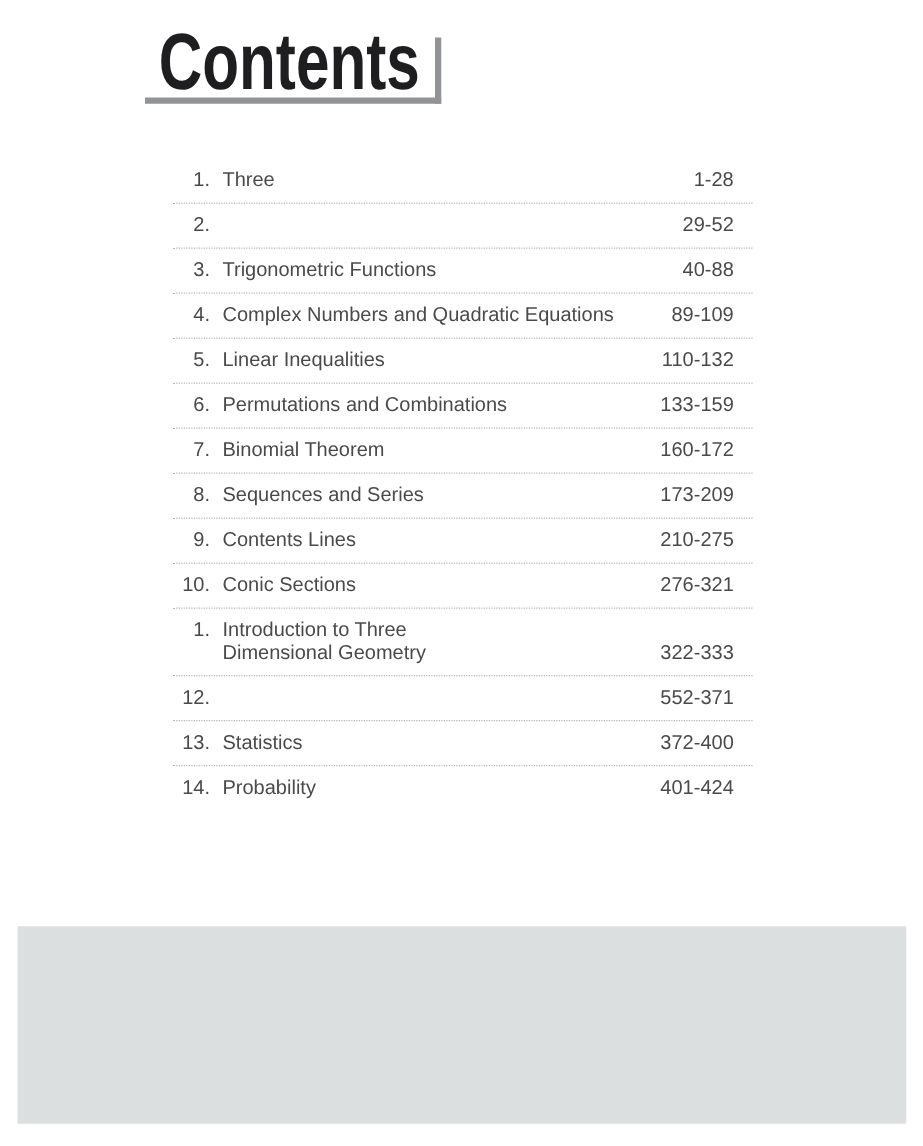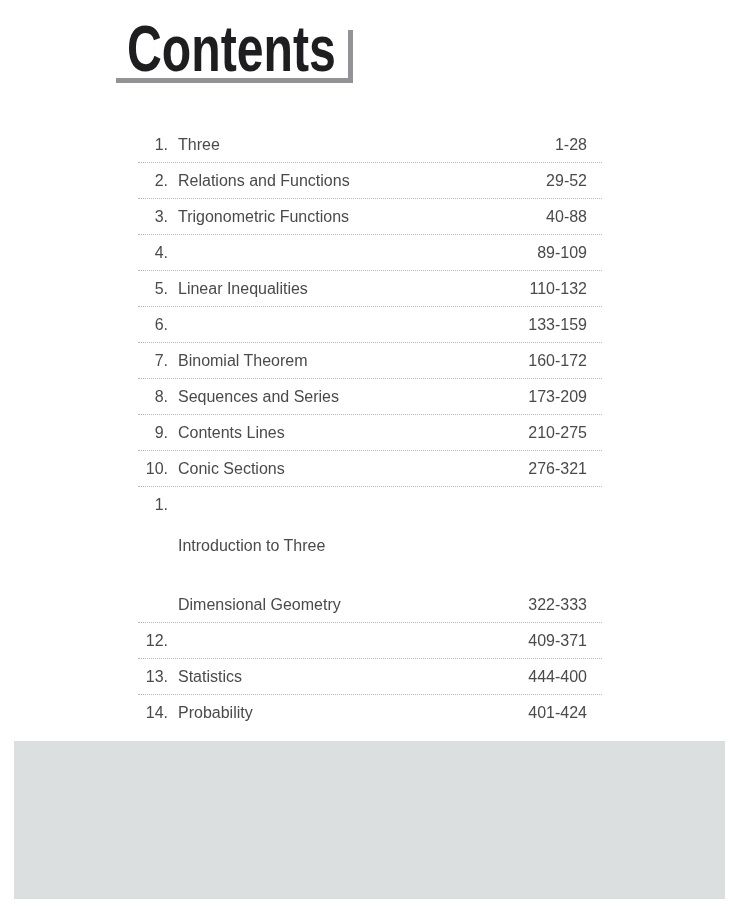--- a/index.html
+++ b/index.html
@@ -56,21 +56,21 @@
   .toc-num{
     width:30px;
     text-align:right;
     align-self:flex-start;
     flex:0 0 auto;
   }
   .toc-title{
     margin-left:10px;
     align-self:flex-start;
   }
-  .toc-title .line{display:block;margin-top:41px;}
+  .toc-title .line{display:block;}
   .toc-pages{
     margin-left:auto;
     padding-right:15px;
     align-self:flex-end;
     text-align:center;
     flex:0 0 auto;
   }
   
   .footer-band{
     position:absolute;left:14px;top:741px;
@@ -87,39 +87,40 @@
   <div class="title-vbar"></div>
 
   <div class="toc" id="toc-list">
       <div class="toc-row">
         <span class="toc-num">1.</span>
         <span class="toc-title">Three</span>
         <span class="toc-pages">1-28</span>
       </div>
       <div class="toc-row">
         <span class="toc-num">2.</span>
-        <span class="toc-title">Relations and Functions</span>
         <span class="toc-pages">29-52</span>
       </div>
       <div class="toc-row">
         <span class="toc-num">3.</span>
         <span class="toc-title">Trigonometric Functions</span>
         <span class="toc-pages">40-88</span>
       </div>
       <div class="toc-row">
         <span class="toc-num">4.</span>
+        <span class="toc-title">Complex Numbers and Quadratic Equations</span>
         <span class="toc-pages">89-109</span>
       </div>
       <div class="toc-row">
         <span class="toc-num">5.</span>
         <span class="toc-title">Linear Inequalities</span>
         <span class="toc-pages">110-132</span>
       </div>
       <div class="toc-row">
         <span class="toc-num">6.</span>
+        <span class="toc-title">Permutations and Combinations</span>
         <span class="toc-pages">133-159</span>
       </div>
       <div class="toc-row">
         <span class="toc-num">7.</span>
         <span class="toc-title">Binomial Theorem</span>
         <span class="toc-pages">160-172</span>
       </div>
       <div class="toc-row">
         <span class="toc-num">8.</span>
         <span class="toc-title">Sequences and Series</span>
@@ -138,26 +139,26 @@
       <div class="toc-row">
         <span class="toc-num">1.</span>
         <span class="toc-title">
           <span class="line">Introduction to Three</span>
           <span class="line">Dimensional Geometry</span>
         </span>
         <span class="toc-pages">322-333</span>
       </div>
       <div class="toc-row">
         <span class="toc-num">12.</span>
-        <span class="toc-pages">409-371</span>
+        <span class="toc-pages">552-371</span>
       </div>
       <div class="toc-row">
         <span class="toc-num">13.</span>
         <span class="toc-title">Statistics</span>
-        <span class="toc-pages">444-400</span>
+        <span class="toc-pages">372-400</span>
       </div>
       <div class="toc-row">
         <span class="toc-num">14.</span>
         <span class="toc-title">Probability</span>
         <span class="toc-pages">401-424</span>
       </div>
     </div>
 
   <div class="footer-band"></div>
 </div>

